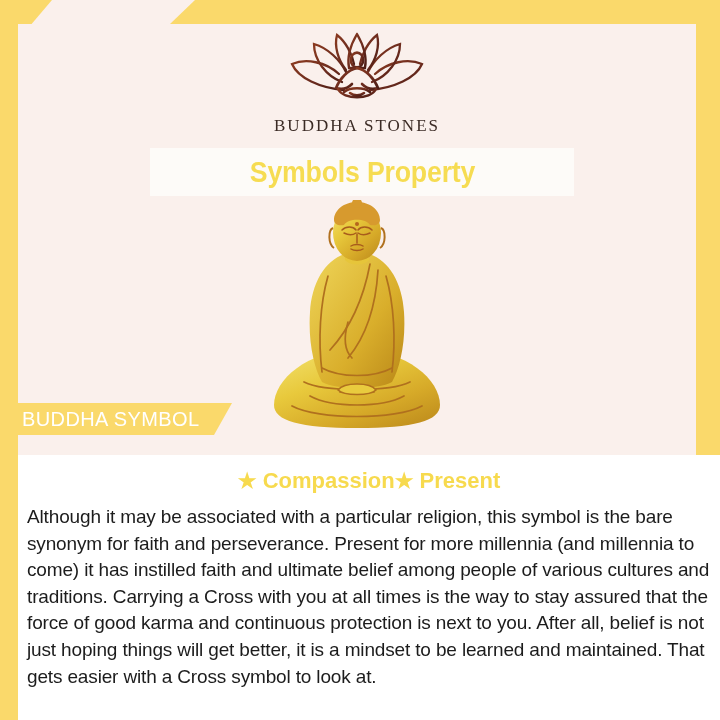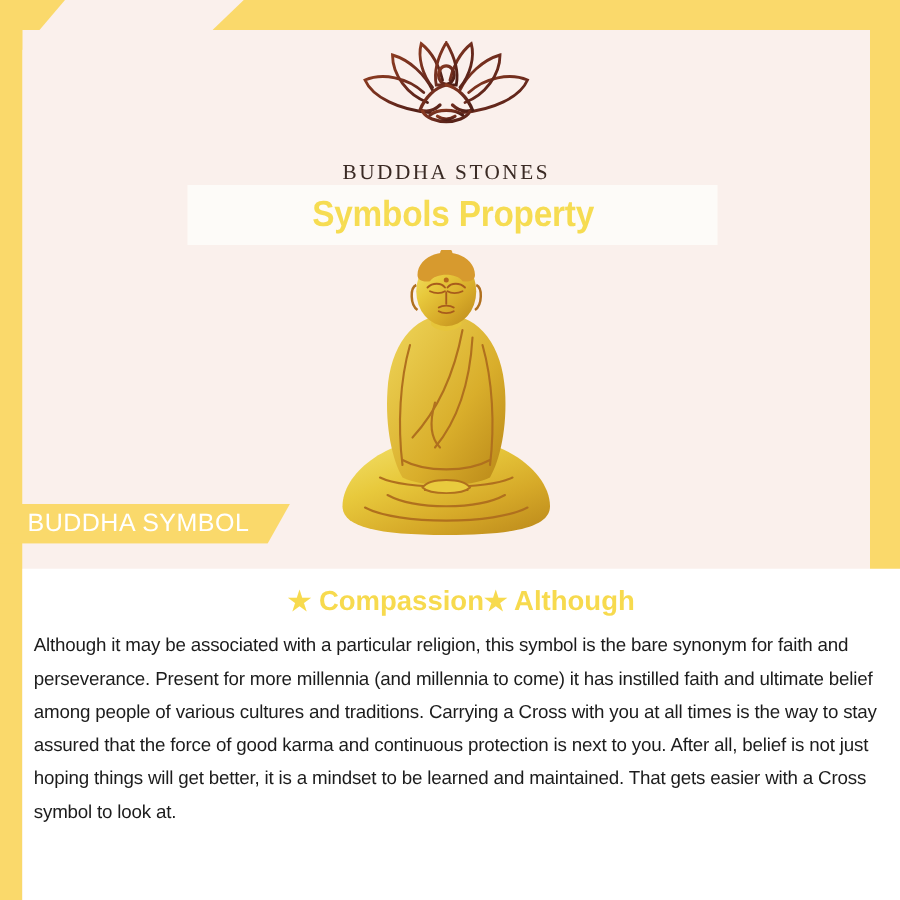--- a/index.html
+++ b/index.html
@@ -44,21 +44,21 @@
     background:#FAF0EC;
   }
 
   
   .logo-wrap{
     position:absolute;left:0;right:0;top:6px;
     display:flex;flex-direction:column;align-items:center;
   }
   .logo-mark{width:150px;height:78px;display:block;}
   .logo-word{
-    margin-top:20px;
+    margin-top:8px;
     font-family:"Liberation Serif", serif;
     font-size:17px;letter-spacing:2.0px;
     color:#3A2A24;font-weight:400;
   }
 
   
   .title-banner{
     position:absolute;left:132px;width:424px;top:124px;height:48px;
     background:#FDFBF8;
     display:flex;align-items:center;justify-content:center;
@@ -101,21 +101,21 @@
     text-align:center;
     margin-top:13px;
     color:#F7DA4E;
     font-size:22px;font-weight:bold;
     white-space:nowrap;
   }
   .sub-head .star{font-size:21px;}
   .body-copy{
     margin:10px 9px 0 9px;
     color:#1C1C1C;
-    font-size:15px;
+    font-size:19px;
     line-height:26.6px;
     font-weight:500;
     text-align:left;
     letter-spacing:-0.15px;
   }
 </style>
 </head>
 <body>
 
 <div class="page">
@@ -234,18 +234,18 @@
   </div>
 
   <div class="ribbon">
     <span class="ribbon-text">BUDDHA SYMBOL</span>
   </div>
 
   <div class="panel">
     <div class="sub-head">
       <span class="star">★</span>
       <span>Compassion</span><span class="star">★</span>
-      <span>Although</span>
+      <span>Present</span>
     </div>
     <p class="body-copy">Although it may be associated with a particular religion, this symbol is the bare synonym for faith and perseverance. Present for more millennia (and millennia to come) it has instilled faith and ultimate belief among people of various cultures and traditions. Carrying a Cross with you at all times is the way to stay assured that the force of good karma and continuous protection is next to you. After all, belief is not just hoping things will get better, it is a mindset to be learned and maintained. That gets easier with a Cross symbol to look at.</p>
   </div>
 
 </div>
 
 </body></html>

